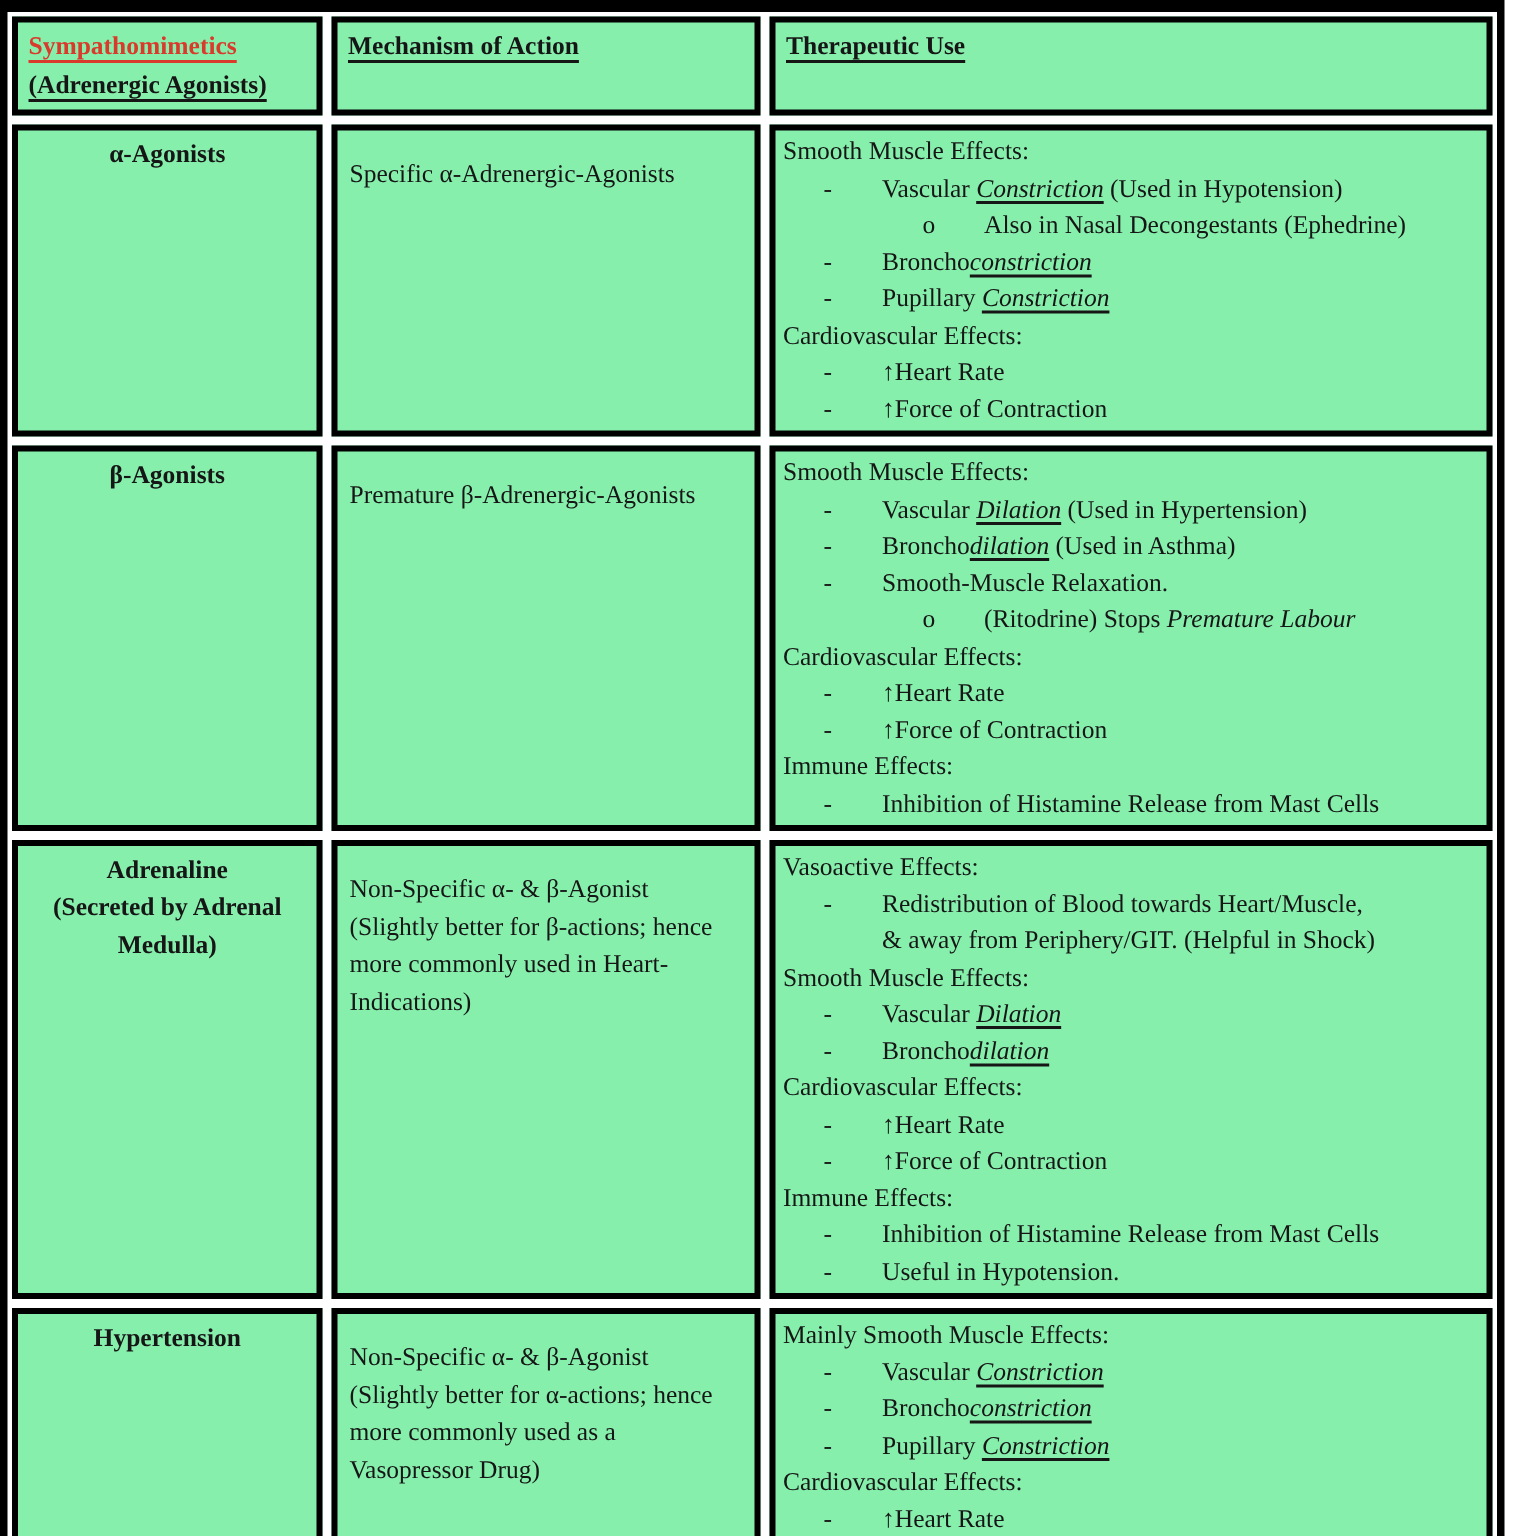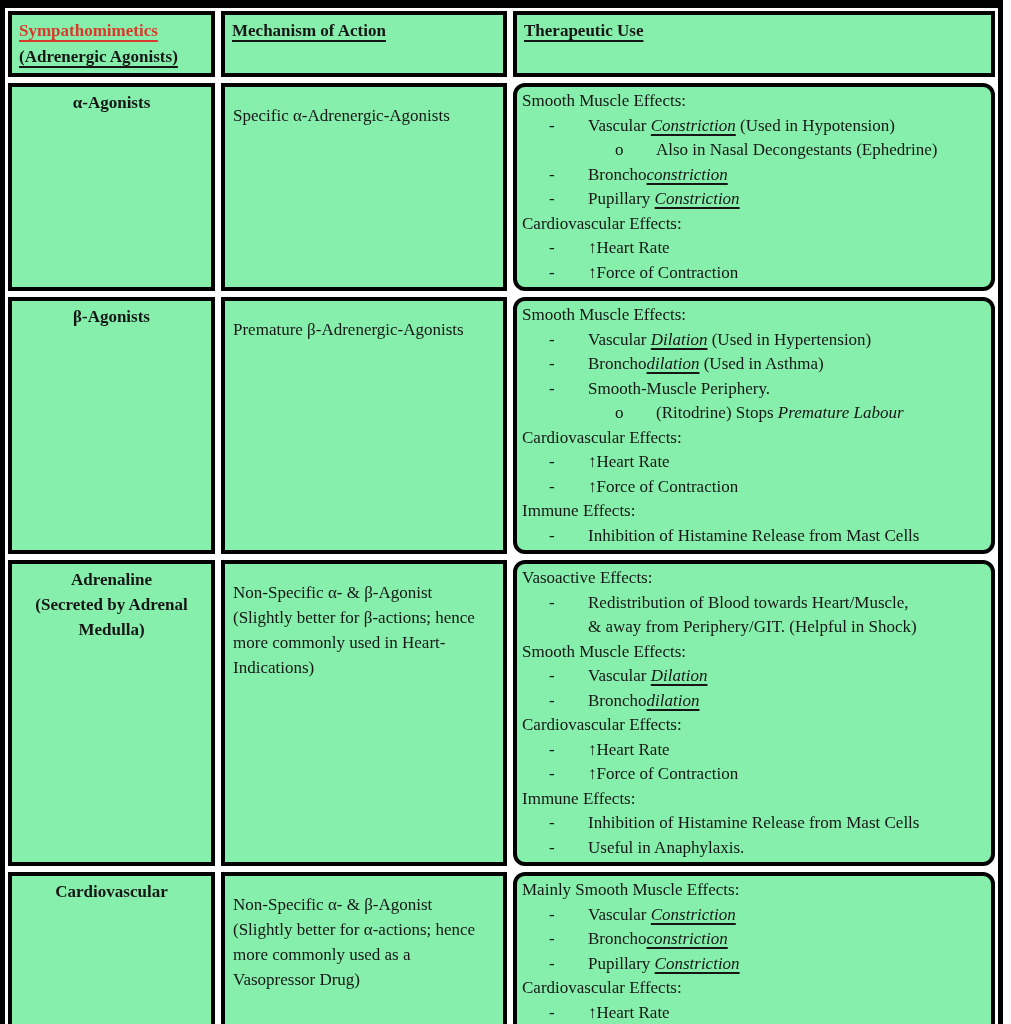--- a/index.html
+++ b/index.html
@@ -14,21 +14,21 @@
     border-width:8px 5px;
     padding:3px;background:#fff;
   }
   .grid{display:grid;grid-template-columns:207px 286px 1fr;gap:6px;background:#fff;}
   .cell{border:4px solid var(--border-black,#000);box-sizing:border-box;background:#86efac;font-family:Liberation Serif, serif;}
   .hcell{min-height:58px;padding:3px 7px;font-weight:700;font-size:17px;line-height:26px;}
   .hu{text-decoration:underline;text-decoration-thickness:2px;text-underline-offset:4px;}
   .red{color:var(--accent-red,#d93a2b);}
   .drug-cell{padding:3px 6px;text-align:center;font-weight:700;font-size:17px;line-height:25px;}
   .mech-cell{padding:16px 8px;font-size:17px;line-height:25px;}
-  .use-cell{padding:2px 0 2px 5px;font-size:17px;line-height:24.5px;border-radius:12px;}
+  .use-cell{padding:2px 0 2px 5px;font-size:17px;line-height:24.5px;}
   .tline{display:flex;align-items:flex-start;}
   .tline.b1{padding-left:27px;}
   .tline.b1 .mk{flex:0 0 39px;}
   .tline.b2{padding-left:93px;}
   .tline.b2 .mk{flex:0 0 41px;}
   .mk{display:block;}
   .txt{flex:1 1 auto;min-width:0;}
   .iu{font-style:italic;text-decoration:underline;text-decoration-thickness:1.5px;text-underline-offset:3px;text-align:center;}
   .i{font-style:italic;}
 </style>
@@ -102,21 +102,21 @@
         <div class="tline b1">
           <span class="mk">-</span>
           <span class="txt"><span>Vascular </span><span class="iu">Dilation</span><span> (Used in Hypertension)</span></span>
         </div>
         <div class="tline b1">
           <span class="mk">-</span>
           <span class="txt"><span>Broncho</span><span class="iu">dilation</span><span> (Used in Asthma)</span></span>
         </div>
         <div class="tline b1">
           <span class="mk">-</span>
-          <span class="txt"><span>Smooth-Muscle Periphery.</span></span>
+          <span class="txt"><span>Smooth-Muscle Relaxation.</span></span>
         </div>
         <div class="tline b2">
           <span class="mk">o</span>
           <span class="txt"><span>(Ritodrine) Stops </span><span class="i">Premature Labour</span></span>
         </div>
         <div class="tline h">
           <span class="txt"><span>Cardiovascular Effects:</span></span>
         </div>
         <div class="tline b1">
           <span class="mk">-</span>
@@ -171,25 +171,25 @@
         </div>
         <div class="tline h">
           <span class="txt"><span>Immune Effects:</span></span>
         </div>
         <div class="tline b1">
           <span class="mk">-</span>
           <span class="txt"><span>Inhibition of Histamine Release from Mast Cells</span></span>
         </div>
         <div class="tline b1">
           <span class="mk">-</span>
-          <span class="txt"><span>Useful in Anaphylaxis.</span></span>
+          <span class="txt"><span>Useful in Hypotension.</span></span>
         </div>
       </div>
       <div class="cell drug-cell" style="min-height: 174px;">
-        <div class="drug-line">Cardiovascular</div>
+        <div class="drug-line">Hypertension</div>
       </div>
       <div class="cell mech-cell" style="min-height: 174px;">Non-Specific α- &amp; β-Agonist (Slightly better for α-actions; hence more commonly used as a Vasopressor Drug)</div>
       <div class="cell use-cell" style="min-height: 174px;">
         <div class="tline h">
           <span class="txt"><span>Mainly Smooth Muscle Effects:</span></span>
         </div>
         <div class="tline b1">
           <span class="mk">-</span>
           <span class="txt"><span>Vascular </span><span class="iu">Constriction</span></span>
         </div>

